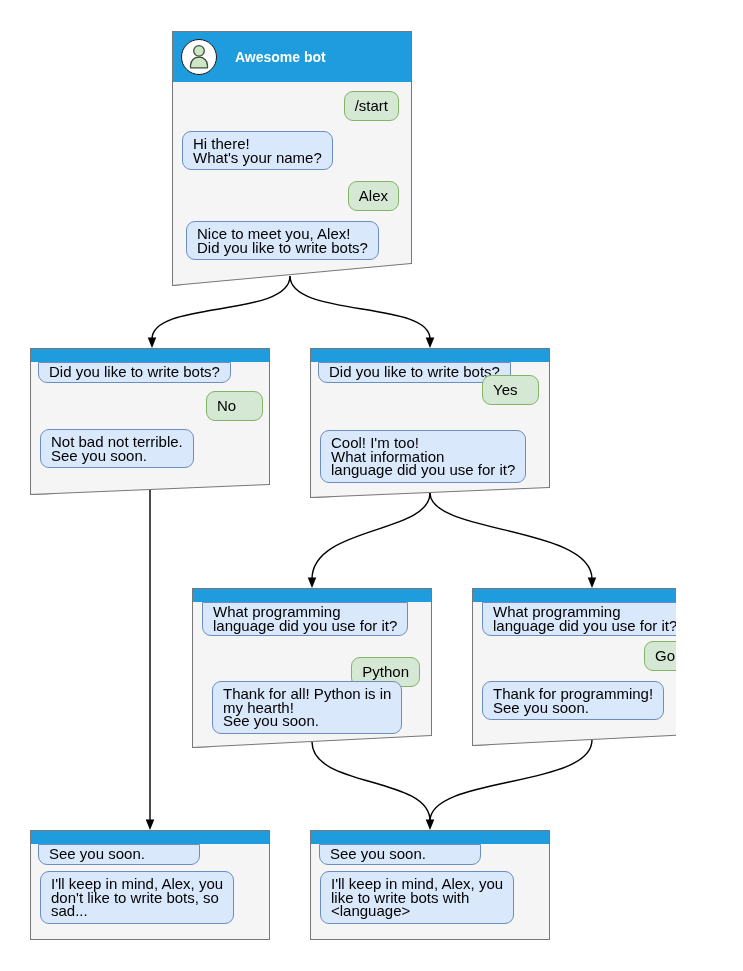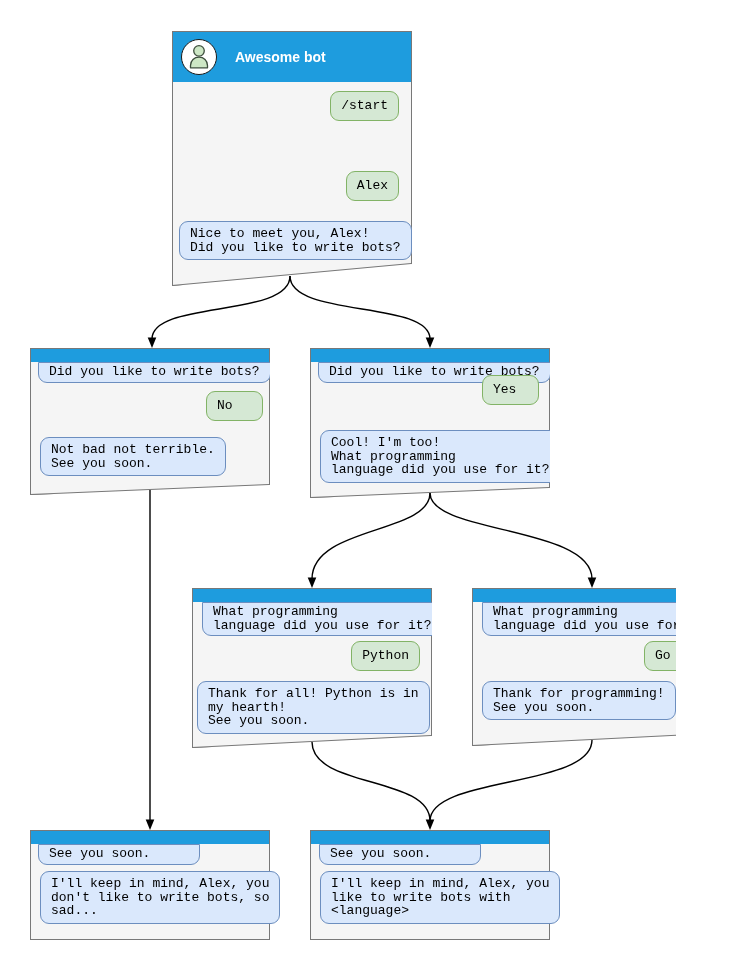--- a/index.html
+++ b/index.html
@@ -20,21 +20,21 @@
     background:#ffffff;border:1.5px solid #1a1a1a;box-sizing:border-box;overflow:hidden;
   }
   .avatar svg{display:block;width:100%;height:100%;}
   .bot-title{
     position:absolute;left:62px;top:0;height:50px;line-height:50px;
     font-size:14px;font-weight:bold;color:var(--title_text);
   }
   
   .bubble{
     position:absolute;box-sizing:border-box;white-space:pre;
-    font-size:13px;line-height:13.5px;border-radius:9px;padding:5px 10px;font-family:Liberation Mono, monospace;
+    font-size:15px;line-height:13.5px;border-radius:9px;padding:5px 10px;
   }
   .bubble.bot{background:var(--bot_bubble);border:1px solid var(--bot_border);}
   .bubble.user{background:var(--user_bubble);border:1px solid var(--user_border);padding:7px 10px;text-align:left;}
   .bubble.flush{top:13px;border-top-left-radius:0;border-top-right-radius:0;padding-top:2px;padding-bottom:3px;}
   
   #overlay{position:absolute;left:0;top:0;z-index:5;pointer-events:none;}
   #overlay path.edge{fill:none;stroke:var(--connector);stroke-width:1.4;}
   #overlay path.head{fill:var(--connector);stroke:none;}
   #overlay line.slantline{stroke:var(--window_border);stroke-width:1;}
 </style>
@@ -47,48 +47,50 @@
     <div class="bighdr">
       <span class="avatar">
         <svg viewBox="0 0 36 36">
           <path d="M9,29.5 v-2.5 c0,-5.2 4,-8.8 9,-8.8 s9,3.6 9,8.8 V29.5 z" fill="#CDE7C5" stroke="#3E4F3E" stroke-width="1.4" stroke-linejoin="round"></path>
           <circle cx="18" cy="11.5" r="5.6" fill="#CDE7C5" stroke="#3E4F3E" stroke-width="1.4"></circle>
         </svg>
       </span>
       <span class="bot-title">Awesome bot</span>
     </div>
     <div class="bubble user" style="right:12px;top:59px">/start</div>
-    <div class="bubble user" style="right:12px;top:139px">Alex</div>
-    <div class="bubble bot" style="left:6px;top:189px">Nice to meet you, Alex!
+    <div class="bubble bot" style="left:9px;top:99px">Hi there!
+What's your name?</div>
+    <div class="bubble user" style="right:12px;top:149px">Alex</div>
+    <div class="bubble bot" style="left:13px;top:189px">Nice to meet you, Alex!
 Did you like to write bots?</div>
   </div>
 
   <div class="node slant" style="left:30px;top:348px;height:147px;--slant:10px">
     <div class="strip"></div>
     <div class="bubble bot flush" style="left:7px;min-width:157px">Did you like to write bots?</div>
     <div class="bubble user" style="right:6px;top:42px;min-width:57px">No</div>
-    <div class="bubble bot" style="left:9px;top:88px;min-width:154px">Not bad not terrible.
+    <div class="bubble bot" style="left:9px;top:80px;min-width:154px">Not bad not terrible.
 See you soon.</div>
   </div>
 
   <div class="node slant" style="left:310px;top:348px;height:150px;--slant:10px">
     <div class="strip"></div>
     <div class="bubble bot flush" style="left:7px;min-width:157px">Did you like to write bots?</div>
     <div class="bubble user" style="right:10px;top:26px;min-width:57px">Yes</div>
     <div class="bubble bot" style="left:9px;top:81px">Cool! I'm too!
-What programming
+What information
 language did you use for it?</div>
   </div>
 
   <div class="node slant" style="left:192px;top:588px;height:160px;--slant:12px">
     <div class="strip"></div>
     <div class="bubble bot flush" style="left:9px">What programming
 language did you use for it?</div>
-    <div class="bubble user" style="right:11px;top:52px">Python</div>
-    <div class="bubble bot" style="left:4px;top:92px">Thank for all! Python is in
+    <div class="bubble user" style="right:11px;top:68px">Python</div>
+    <div class="bubble bot" style="left:19px;top:92px">Thank for all! Python is in
 my hearth!
 See you soon.</div>
   </div>
 
   <div class="node slant" style="left:472px;top:588px;height:158px;--slant:12px">
     <div class="strip"></div>
     <div class="bubble bot flush" style="left:9px">What programming
 language did you use for it?</div>
     <div class="bubble user" style="right:20px;top:52px;min-width:47px">Go</div>
     <div class="bubble bot" style="left:9px;top:92px;min-width:155px">Thank for programming!

